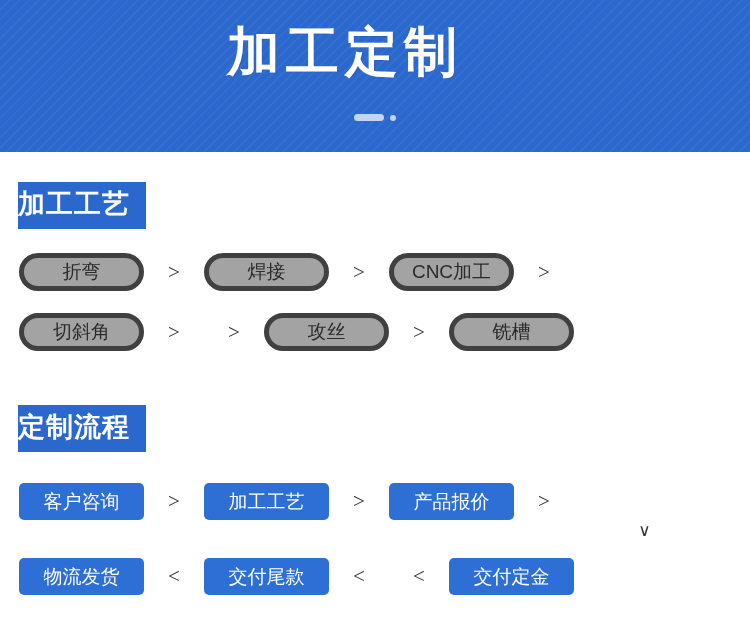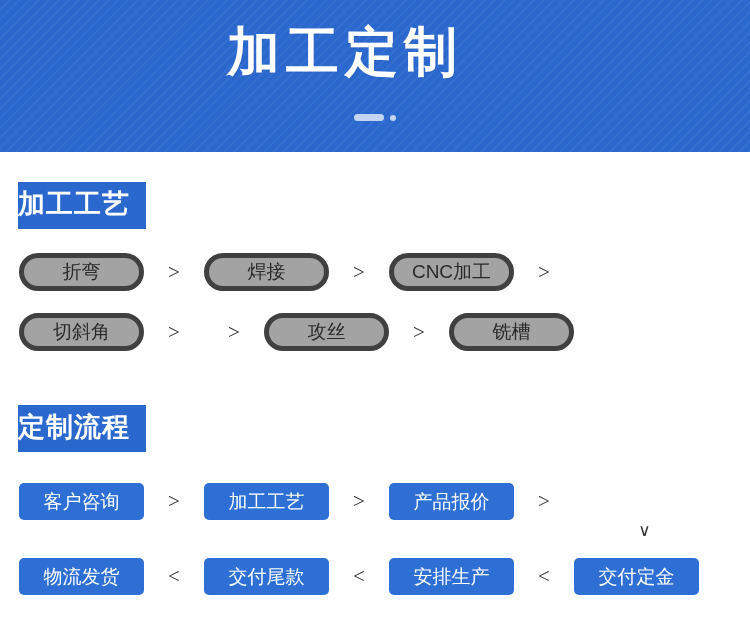--- a/index.html
+++ b/index.html
@@ -201,18 +201,17 @@
 
   <div class="chevron-row">
     <div class="chevron-down">∨</div>
   </div>
 
   <div class="row row-flow-2">
     <div class="pill-solid">物流发货</div>
     <div class="sep">&lt;</div>
     <div class="pill-solid">交付尾款</div>
     <div class="sep">&lt;</div>
-    <div class="pill-solid">安排生产</div>
     <div class="sep">&lt;</div>
     <div class="pill-solid">交付定金</div>
   </div>
 
 </div>
 
 </body></html>

